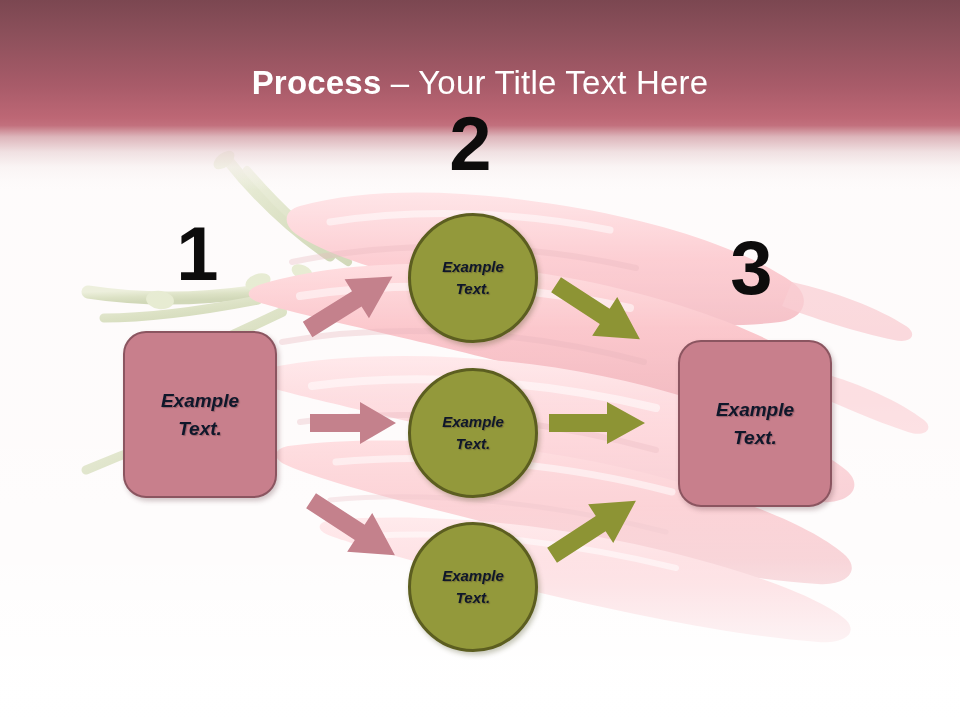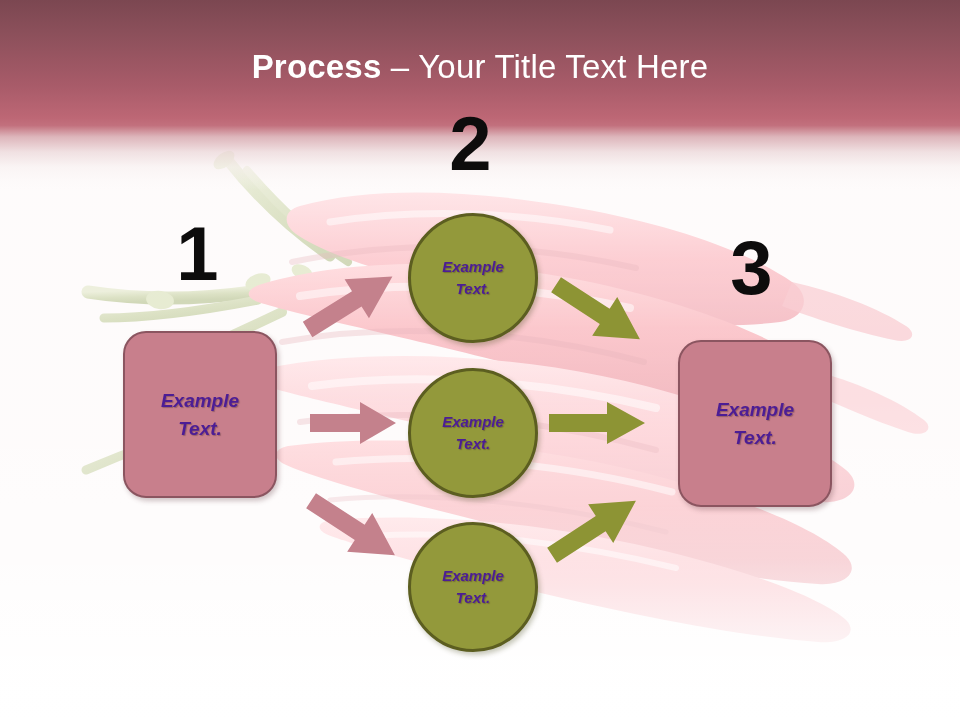--- a/index.html
+++ b/index.html
@@ -55,21 +55,21 @@
         rgba(235,214,216,0.72) 80%,
         rgba(247,239,239,0.55) 88%,
         rgba(250,245,245,0.18) 96%,
         rgba(252,249,249,0) 100%);
     pointer-events: none;
   }
 
   .slide-title {
     position: absolute;
     left: 0;
-    top: 48px;
+    top: 64px;
     width: 960px;
     text-align: center;
     font-size: 33px;
     color: #ffffff;
     letter-spacing: 0.2px;
     white-space: nowrap;
   }
   .slide-title .t-strong { font-weight: bold; }
   .slide-title .t-light  { font-weight: normal; }
 
@@ -115,21 +115,21 @@
     display: flex;
     align-items: center;
     justify-content: center;
     box-shadow: 2px 3px 5px rgba(70,72,25,0.3);
   }
   #node-mid-1 { left: 408px; top: 213px; }
   #node-mid-2 { left: 408px; top: 368px; }
   #node-mid-3 { left: 408px; top: 522px; }
 
   .node-label {
-    color: #4c1d95;
+    color: #0f172a;
     font-weight: bold;
     font-style: italic;
     text-align: center;
     line-height: 1.45;
     text-shadow: 1px 1px 1px rgba(60,35,40,0.35);
     pointer-events: none;
   }
   .rect-node .node-label   { font-size: 19px; }
   .circle-node .node-label { font-size: 15px; }
 

